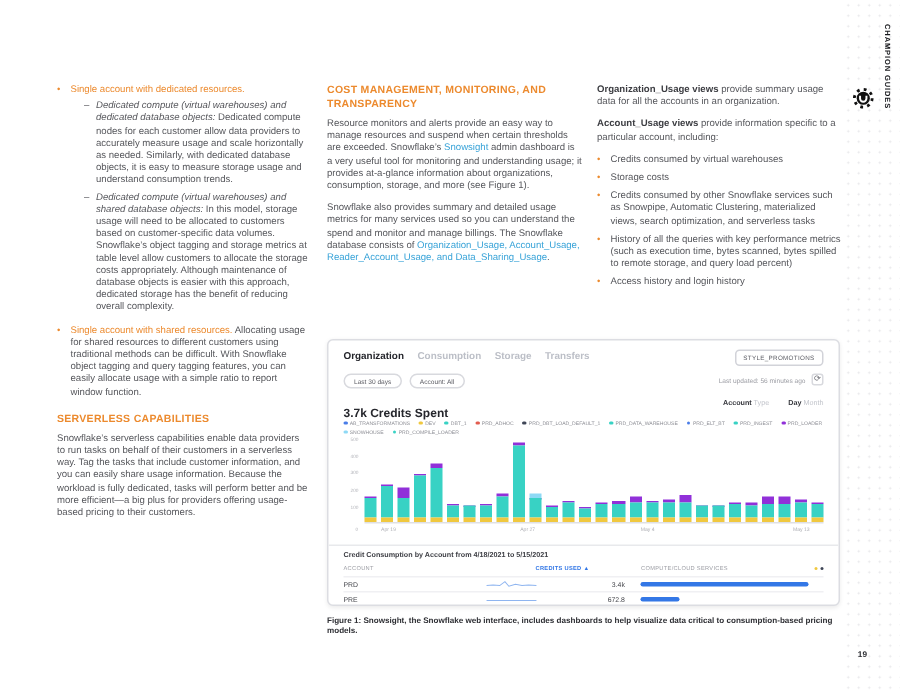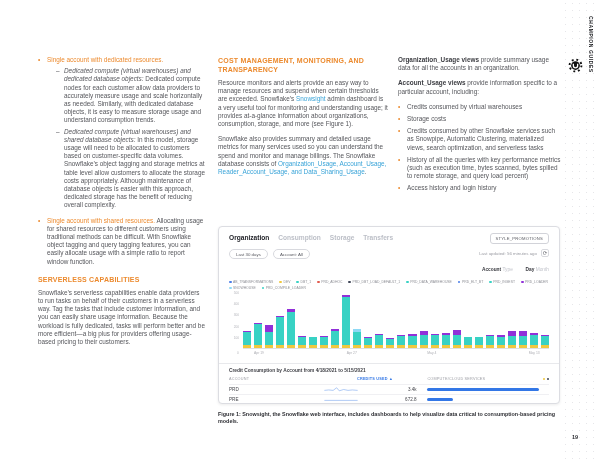--- a/index.html
+++ b/index.html
@@ -185,20 +185,21 @@
       </div>
     <div class="style-btn">STYLE_PROMOTIONS</div>
 
     <div class="dz filter-row" id="dash-filters">
         <span class="pill">Last 30 days</span>
         <span class="pill">Account: All</span>
       </div>
     <div class="updated">Last updated: 56 minutes ago</div>
     <div class="refresh">⟳</div>
 
+    <div class="dz title-row"><span class="credits-title">3.7k Credits Spent</span></div>
     <div class="toggles">
       <span class="sel">Account</span>
       <span>Type</span>
       <span class="gap"></span>
       <span class="sel">Day</span>
       <span>Month</span>
     </div>
 
     <div class="dz legend" id="chart-legend">
         <span class="lg-it">

